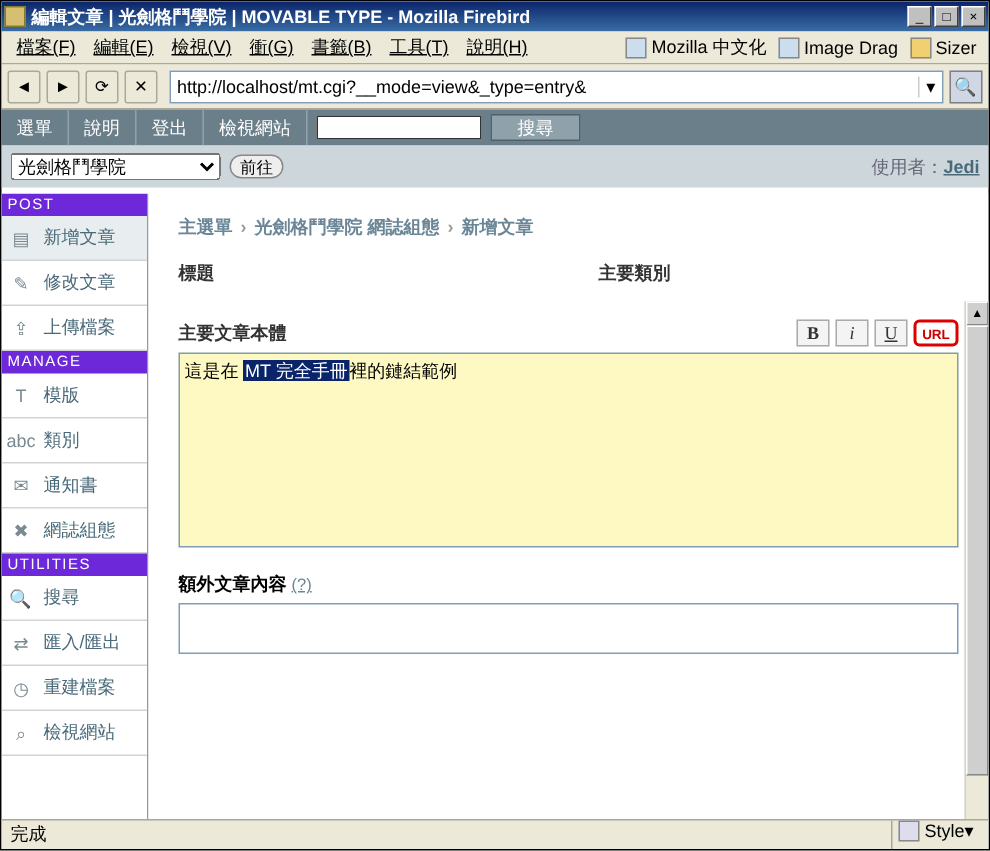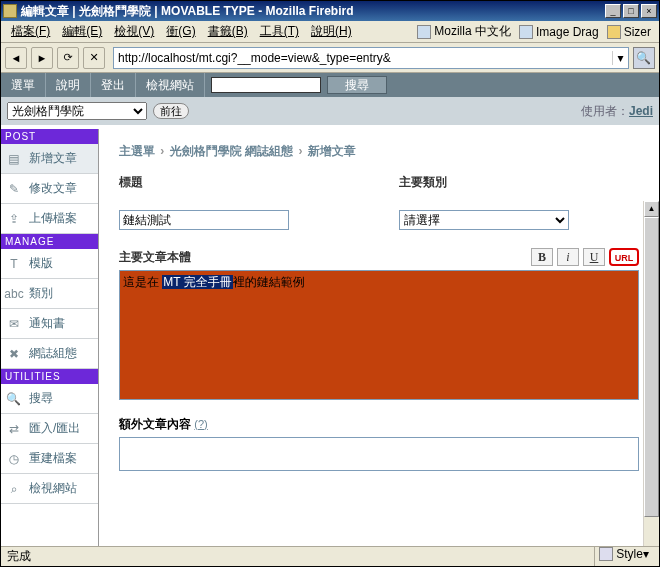--- a/index.html
+++ b/index.html
@@ -40,31 +40,31 @@
 .section-hd { background: #6d28d9; color: #fff; font-size: 10px; font-weight: normal; letter-spacing: 1px; padding: 2px 4px; text-transform: uppercase; }
 .side-item { display: flex; align-items: center; height: 30px; border-bottom: 1px solid #d0d4d7; padding: 0 4px; color: #4a6a7a; font-size: 12px; cursor: pointer; }
 .side-item .sico { width: 18px; height: 18px; margin-right: 6px; display: flex; align-items: center; justify-content: center; color: #7a8a92; }
 .side-item.sel { background: #e8edf0; }
 .main { flex: 1; padding: 14px 20px 0 20px; overflow: hidden; position: relative; }
 .breadcrumb { color: #6b8696; font-size: 12px; font-weight: bold; margin-bottom: 14px; }
 .breadcrumb .sep { color: #999; margin: 0 2px; }
 .breadcrumb a { color: #6b8696; }
 .formrow { display: flex; gap: 40px; margin-bottom: 4px; }
 .formrow .fld { flex: 1; }
-.flabel { font-weight: bold; font-size: 12px; color: #333; margin-bottom: 15px; display: block; }
+.flabel { font-weight: bold; font-size: 12px; color: #333; margin-bottom: 4px; display: block; }
 .tinput { width: 170px; height: 20px; border: 1px solid #7f9db9; padding: 0 3px; font-size: 12px; }
 .catsel { width: 170px; height: 20px; border: 1px solid #7f9db9; font-size: 12px; background: #fff; }
 .bodylabel-row { display: flex; align-items: flex-end; margin-top: 18px; }
 .bodylabel-row .flabel { margin-bottom: 0; }
 .fmt-btns { margin-left: auto; display: flex; gap: 4px; }
 .fmt-btn { width: 22px; height: 18px; border: 1px solid #aaa; background: #f4f4f4; font-family: "Times New Roman", serif; font-size: 12px; text-align: center; line-height: 16px; color: #333; }
 .fmt-btn.i { font-style: italic; }
 .fmt-btn.u { text-decoration: underline; }
 .fmt-btn.url { width: 30px; font-family: Arial; font-size: 9px; font-weight: bold; color: #c00; border: 2px solid #d00; background: #fff; border-radius: 4px; }
-.editor { width: 100%; height: 130px; border: 1px solid #7f9db9; margin-top: 4px; padding: 3px; font-size: 12px; background: #c2410c; }
+.editor { width: 100%; height: 130px; border: 1px solid #7f9db9; margin-top: 4px; padding: 3px; font-size: 12px; background: #fef9c3; }
 .editor .seltext { background: #0a246a; color: #fff; padding: 0 1px; }
 .extlabel { margin-top: 16px; font-weight: bold; }
 .extlabel .q { color: #6b8696; text-decoration: underline; font-weight: normal; font-size: 11px; }
 .extarea { width: 100%; height: 34px; border: 1px solid #7f9db9; margin-top: 4px; background: #fff; }
 .statusbar { position: absolute; bottom: 0; left: 0; right: 0; height: 20px; background: #ece9d8; border-top: 1px solid #aca899; display: flex; align-items: center; padding: 0 6px; font-size: 12px; }
 .statusbar .stxt { flex: 1; }
 .statusbar .stylebox { display: flex; align-items: flex-start; padding: 0 4px; border-left: 1px solid #aca899; height: 100%; }
 .statusbar .stylebox .sico { width: 14px; height: 14px; border: 1px solid #888; background: #dde; margin-right: 3px; }
 .scrollbar-v { position: absolute; right: 0; top: 128px; bottom: 20px; width: 16px; background: #ece9d8; border-left: 1px solid #d4d0c8; }
 .scrollbar-v .arr { height: 16px; background: #cfcfcf; border: 1px solid #fff; border-right-color: #888; border-bottom-color: #888; text-align: center; font-size: 8px; line-height: 14px; }
@@ -198,28 +198,20 @@
         </div>
 
         <div class="formrow">
           <div class="fld">
             <span class="flabel">標題</span>
           </div>
           <div class="fld">
             <span class="flabel">主要類別</span>
           </div>
         </div>
-        <div class="formrow">
-          <div class="fld">
-            <input class="tinput" value="鏈結測試" style="">
-          </div>
-          <div class="fld">
-            <select class="catsel"><option>請選擇</option></select>
-          </div>
-        </div>
 
         <div class="bodylabel-row">
           <span class="flabel">主要文章本體</span>
           <div class="fmt-btns">
             <span class="fmt-btn" style="font-weight:bold">B</span>
             <span class="fmt-btn i">i</span>
             <span class="fmt-btn u">U</span>
             <span class="fmt-btn url">URL</span>
           </div>
         </div>

